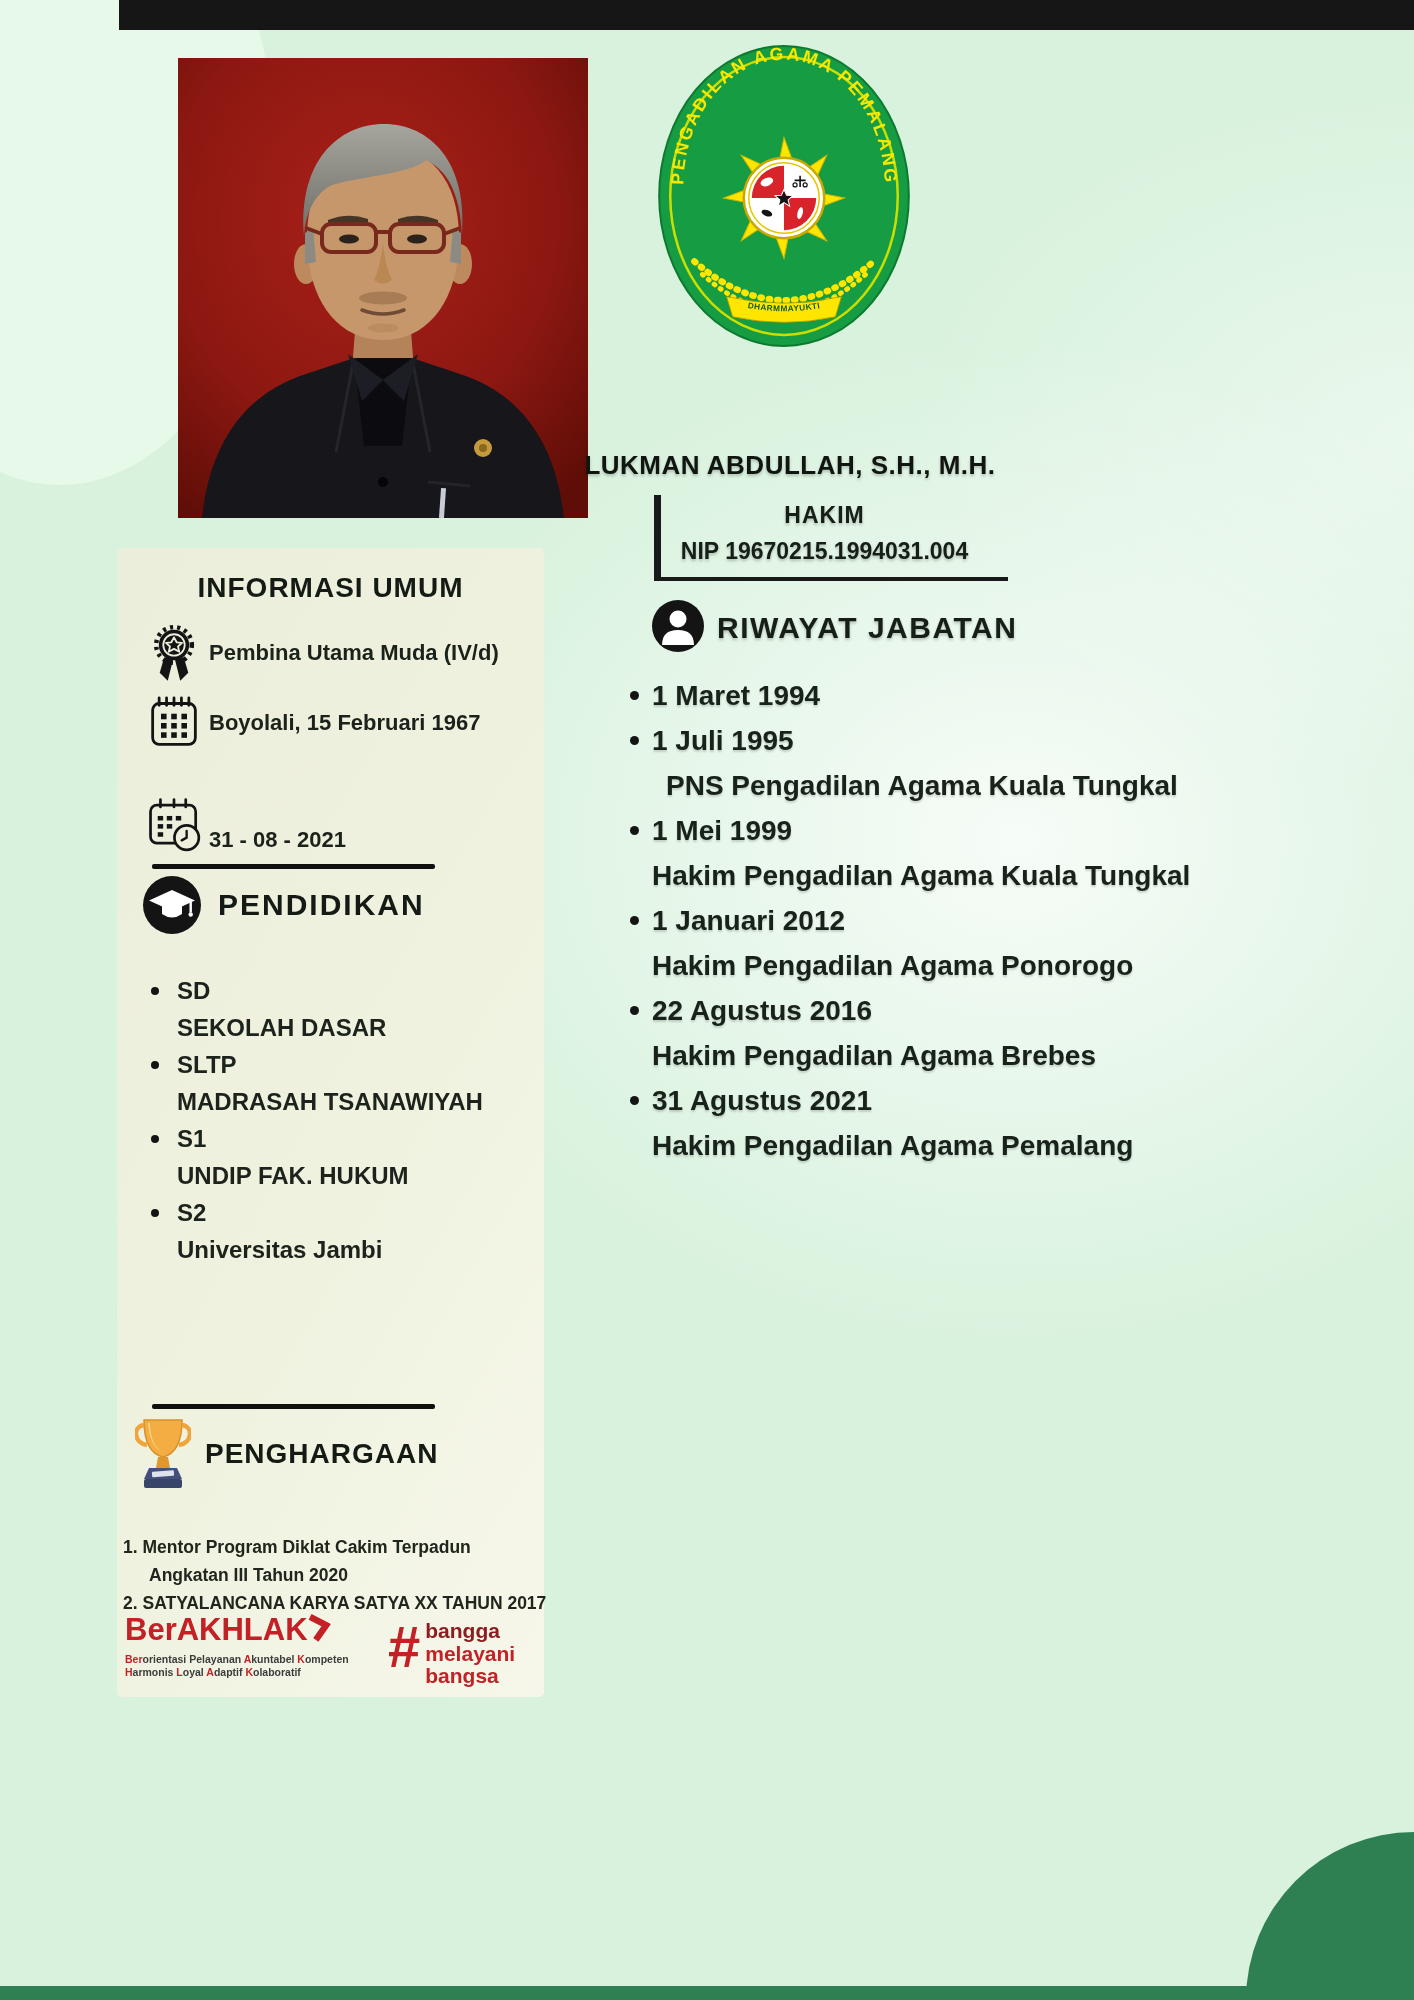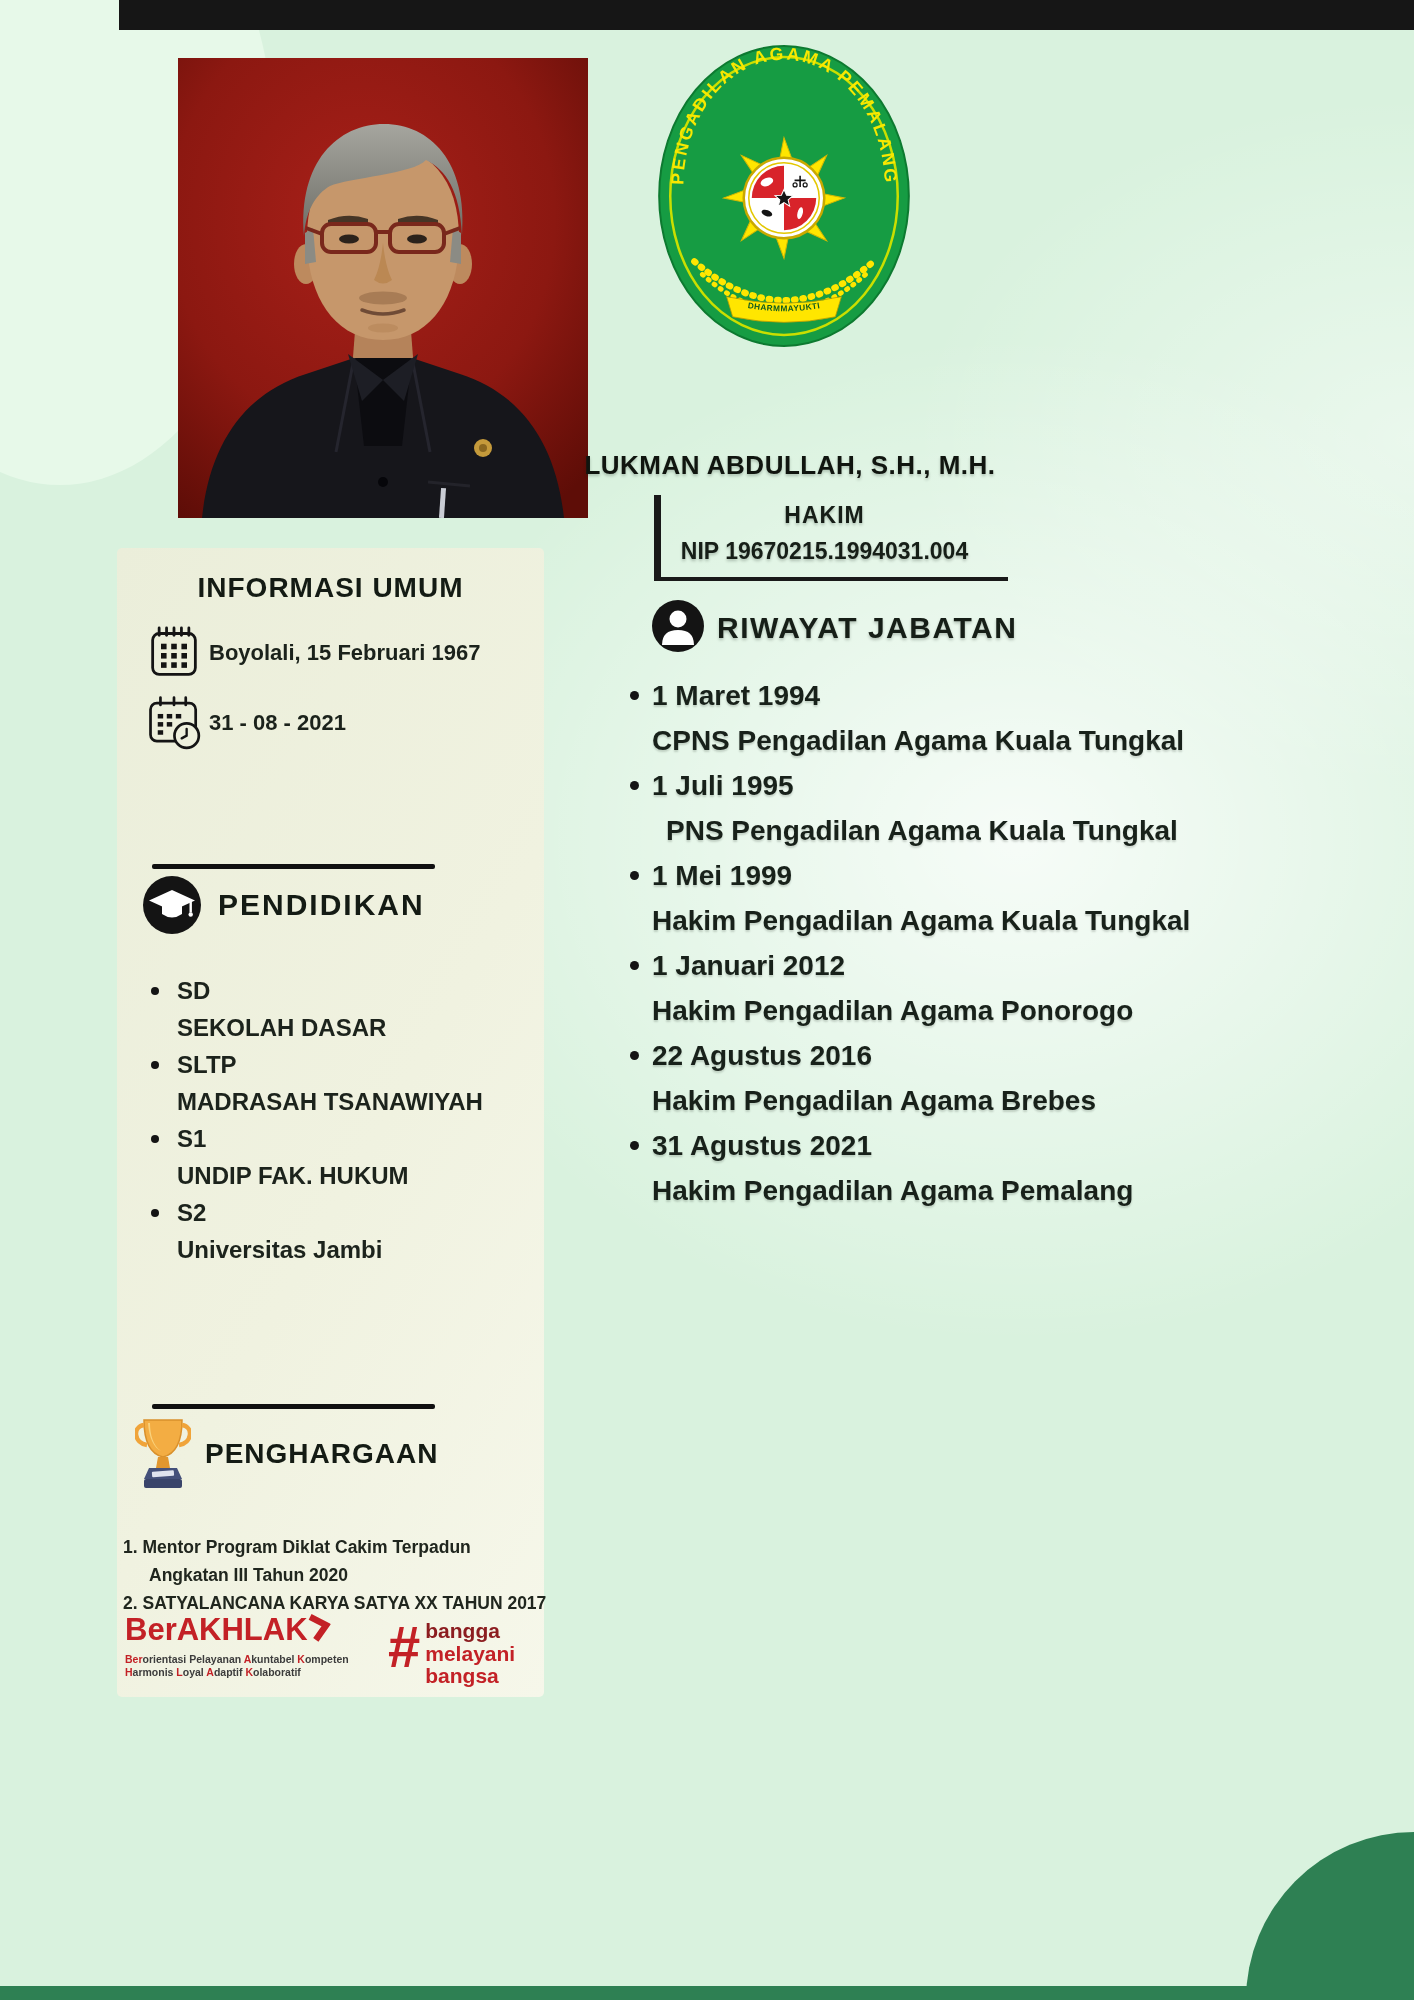--- a/index.html
+++ b/index.html
@@ -162,21 +162,20 @@
 
   <span class="r-icon"><svg viewBox="0 0 52 52" width="52" height="52">
         <circle cx="26" cy="26" r="26" fill="#141414"></circle>
         <circle cx="26" cy="19" r="8.5" fill="#ffffff"></circle>
         <path d="M10 45 Q10 30 26 30 Q42 30 42 45 Z" fill="#ffffff"></path>
       </svg></span>
   <div class="r-heading shadowed">RIWAYAT JABATAN</div>
   <ul id="riwayat-list">
       <li class="r-item">
         <div class="r-date">1 Maret 1994</div>
-        <div class="r-pos">CPNS Pengadilan Agama Kuala Tungkal</div>
       </li>
       <li class="r-item">
         <div class="r-date">1 Juli 1995</div>
         <div class="r-pos r-ind">PNS Pengadilan Agama Kuala Tungkal</div>
       </li>
       <li class="r-item">
         <div class="r-date">1 Mei 1999</div>
         <div class="r-pos">Hakim Pengadilan Agama Kuala Tungkal</div>
       </li>
       <li class="r-item">
@@ -189,20 +188,33 @@
       </li>
       <li class="r-item">
         <div class="r-date">31 Agustus 2021</div>
         <div class="r-pos">Hakim Pengadilan Agama Pemalang</div>
       </li>
     </ul>
 
   <div class="card">
     <div class="iu-heading">INFORMASI UMUM</div>
     <div id="info-rows">
+        <div class="info-row">
+          <span class="info-icon">
+            <svg viewBox="0 0 56 66" width="50" height="60">
+              <polygon points="17,38 27,40 21,64 12,55" fill="#141414"></polygon>
+              <polygon points="39,38 29,40 35,64 44,55" fill="#141414"></polygon>
+              <circle cx="28" cy="24" r="20" fill="none" stroke="#141414" stroke-width="5" stroke-dasharray="3.5,4.6"></circle>
+              <circle cx="28" cy="24" r="17" fill="#141414"></circle>
+              <circle cx="28" cy="24" r="12" fill="none" stroke="#edefdc" stroke-width="2"></circle>
+              <polygon points="28,15.5 31,21 37,21.6 32.5,25.7 33.9,31.7 28,28.4 22.1,31.7 23.5,25.7 19,21.6 25,21" fill="none" stroke="#edefdc" stroke-width="2" stroke-linejoin="round"></polygon>
+            </svg>
+          </span>
+          <span class="info-label">Pembina Utama Muda (IV/d)</span>
+        </div>
         <div class="info-row">
           <span class="info-icon">
             <svg viewBox="0 0 56 58" width="52" height="54">
               <g stroke="#141414" stroke-width="3" fill="none" stroke-linecap="round">
                 <line x1="12" y1="2" x2="12" y2="10"></line>
                 <line x1="20" y1="2" x2="20" y2="10"></line>
                 <line x1="28" y1="2" x2="28" y2="10"></line>
                 <line x1="36" y1="2" x2="36" y2="10"></line>
                 <line x1="44" y1="2" x2="44" y2="10"></line>
                 <rect x="5" y="8" width="46" height="44" rx="7"></rect>

